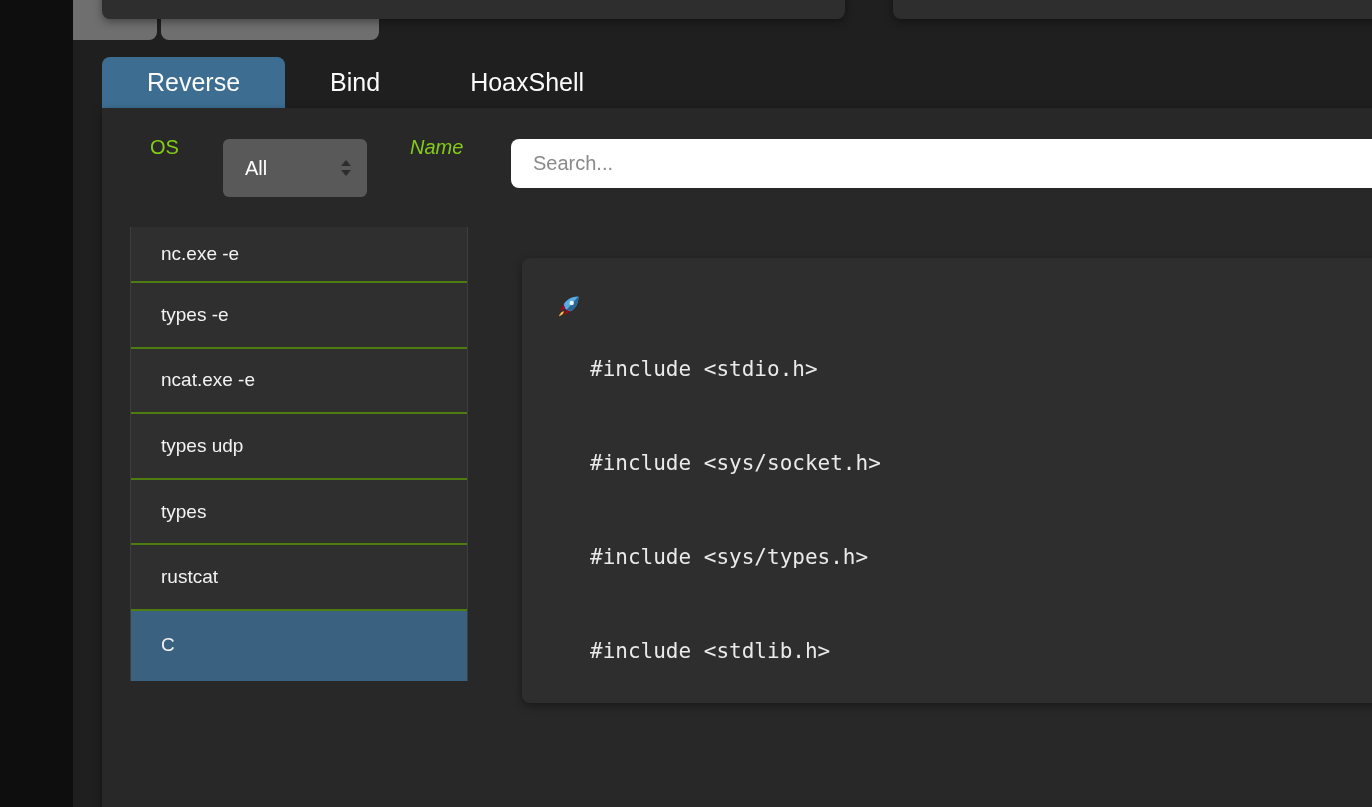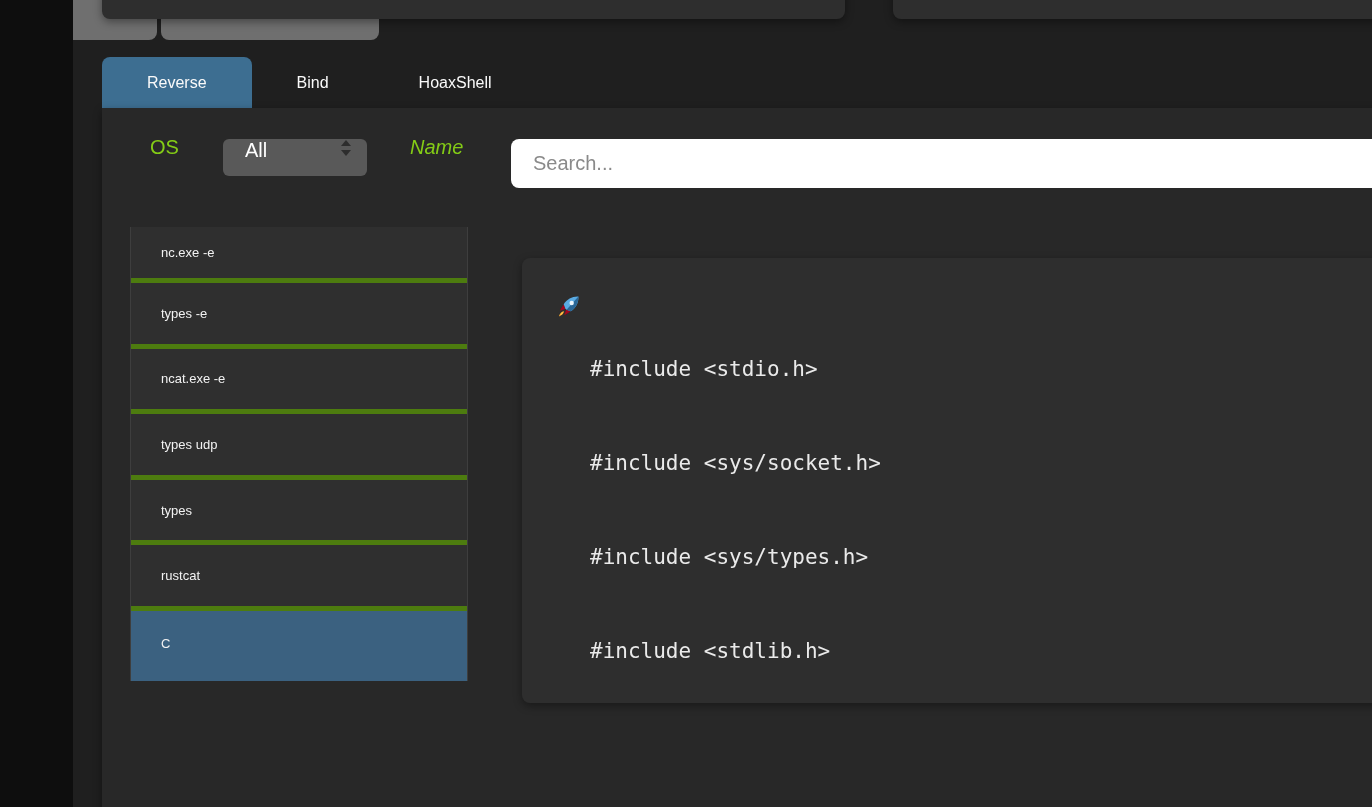--- a/index.html
+++ b/index.html
@@ -28,21 +28,21 @@
   .top-panel.right { left: 893px; width: 495px; }
 
   
   .tabs-row {
     left: 102px; top: 57px; height: 51px;
     display: flex; align-items: stretch;
   }
   .tab {
     border: none; background: transparent; cursor: pointer;
     color: #fafafa; font-family: "Liberation Sans", sans-serif;
-    font-size: 16px; padding: 0 45px; height: 51px;
+    font-size: 25px; padding: 0 45px; height: 51px;
     display: flex; align-items: center; justify-content: center;
   }
   .tab.active {
     background: #3d6e91;
     border-radius: 8px 8px 0 0;
   }
 
   
   .content-card {
     left: 102px; top: 108px; width: 1286px; height: 715px;
@@ -50,23 +50,23 @@
     box-shadow: 0 3px 8px rgba(0,0,0,.38);
   }
 
   
   .filter-label {
     top: 136px; font-size: 20px; color: #84cc16;
   }
   .os-label   { left: 150px; }
   .name-label { left: 410px; font-style: italic; }
   .os-select {
-    left: 223px; top: 139px; width: 144px; height: 37px;
+    left: 223px; top: 139px; width: 144px; height: 58px;
     background: #595959; border-radius: 6px;
-    display: flex; 
+    display: flex; align-items: center;
     padding: 0 14px 0 22px;
     color: #ffffff; font-size: 20px; cursor: pointer;
   }
   .os-select .select-value { flex: 1; }
   .search-input {
     left: 511px; top: 139px; width: 877px; height: 49px;
     background: #ffffff; border: none; border-radius: 8px;
     padding: 0 22px; font-size: 20px; color: #333;
     font-family: "Liberation Sans", sans-serif;
     outline: none;
@@ -76,22 +76,22 @@
   
   .shell-list {
     left: 130px; top: 227px; width: 338px;
     list-style: none;
     border-left: 1px solid #3e3e3e;
     border-right: 1px solid #3e3e3e;
   }
   .shell-list li {
     height: 65.6px;
     background: #2f2f2f;
-    border-bottom: 5px solid #4d7c0f;
-    color: #f2f2f2; font-size: 13px;
+    border-bottom: 2px solid #4d7c0f;
+    color: #f2f2f2; font-size: 19px;
     display: flex; align-items: center;
     padding-left: 30px;
     cursor: pointer;
   }
   .shell-list li.first { height: 56px; }
   .shell-list li.selected {
     background: #3b6180;
     border-bottom-color: #3b6180;
     height: 70px;
   }

